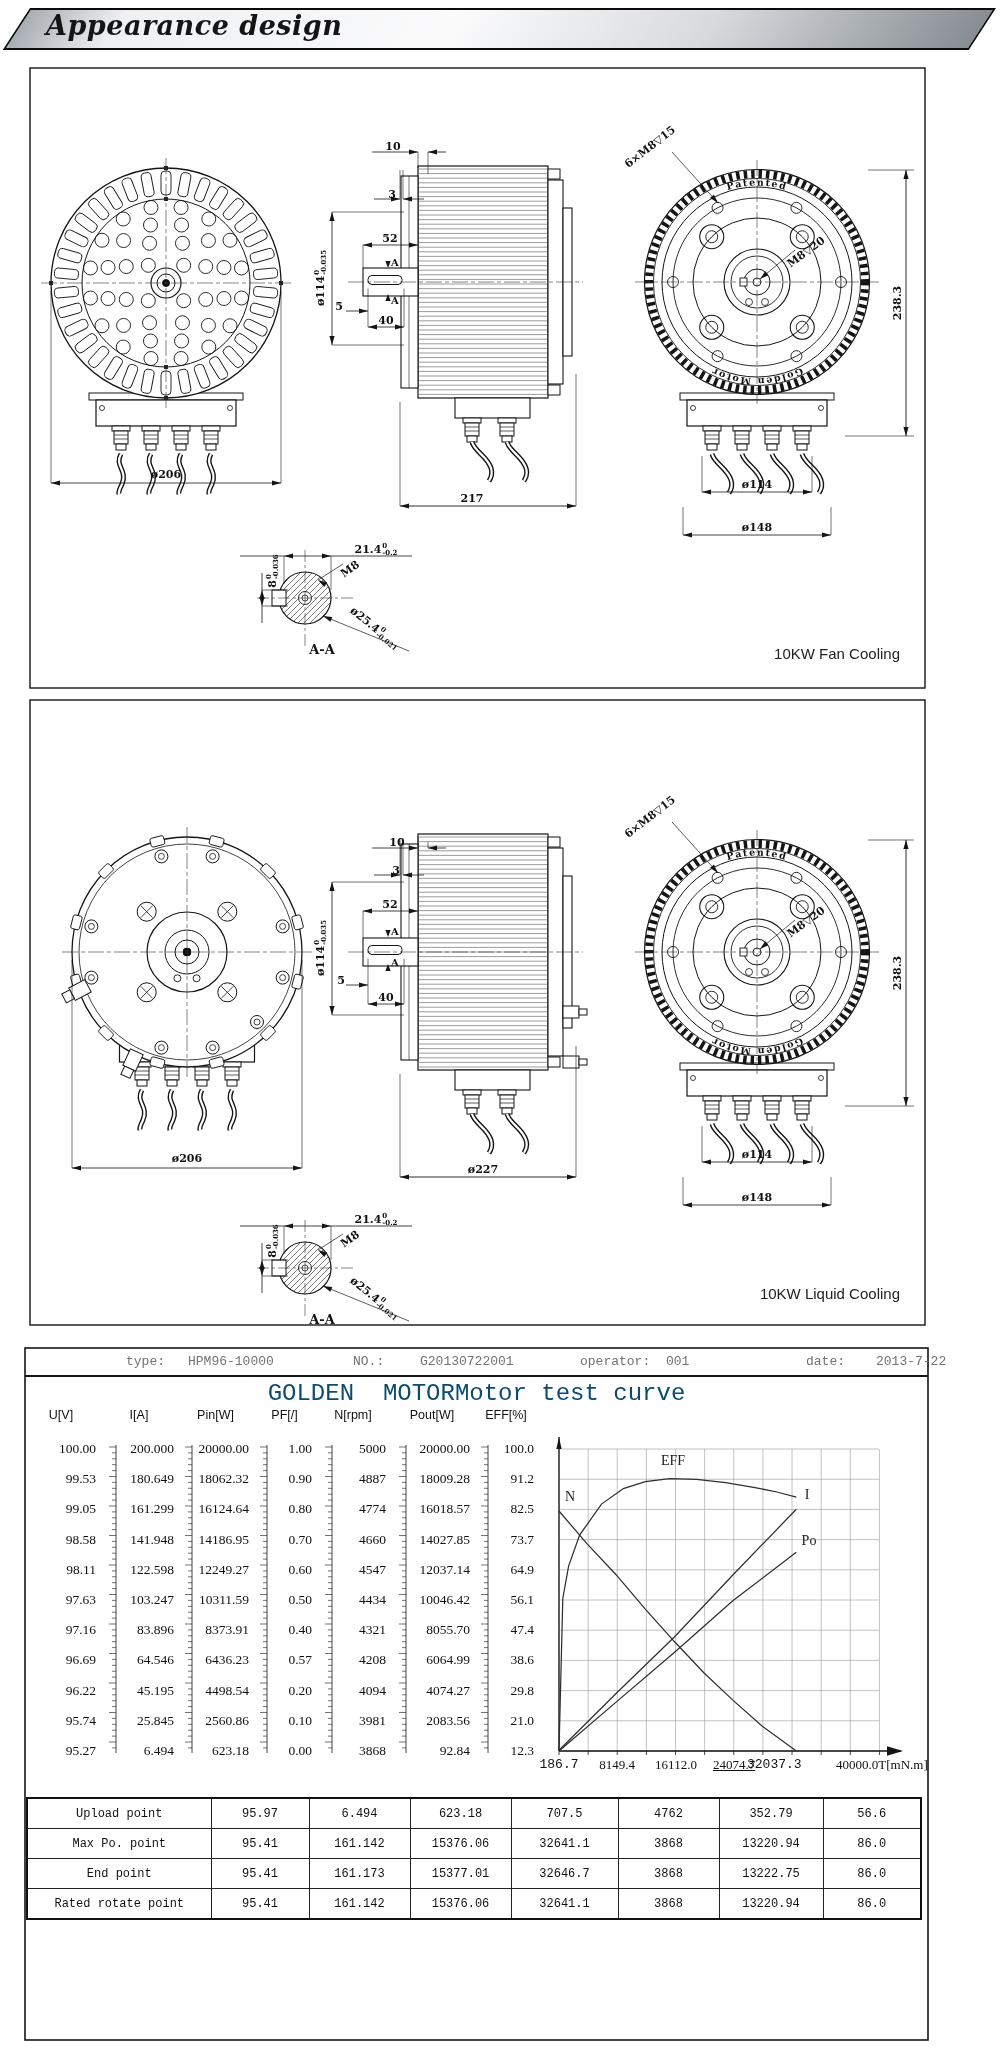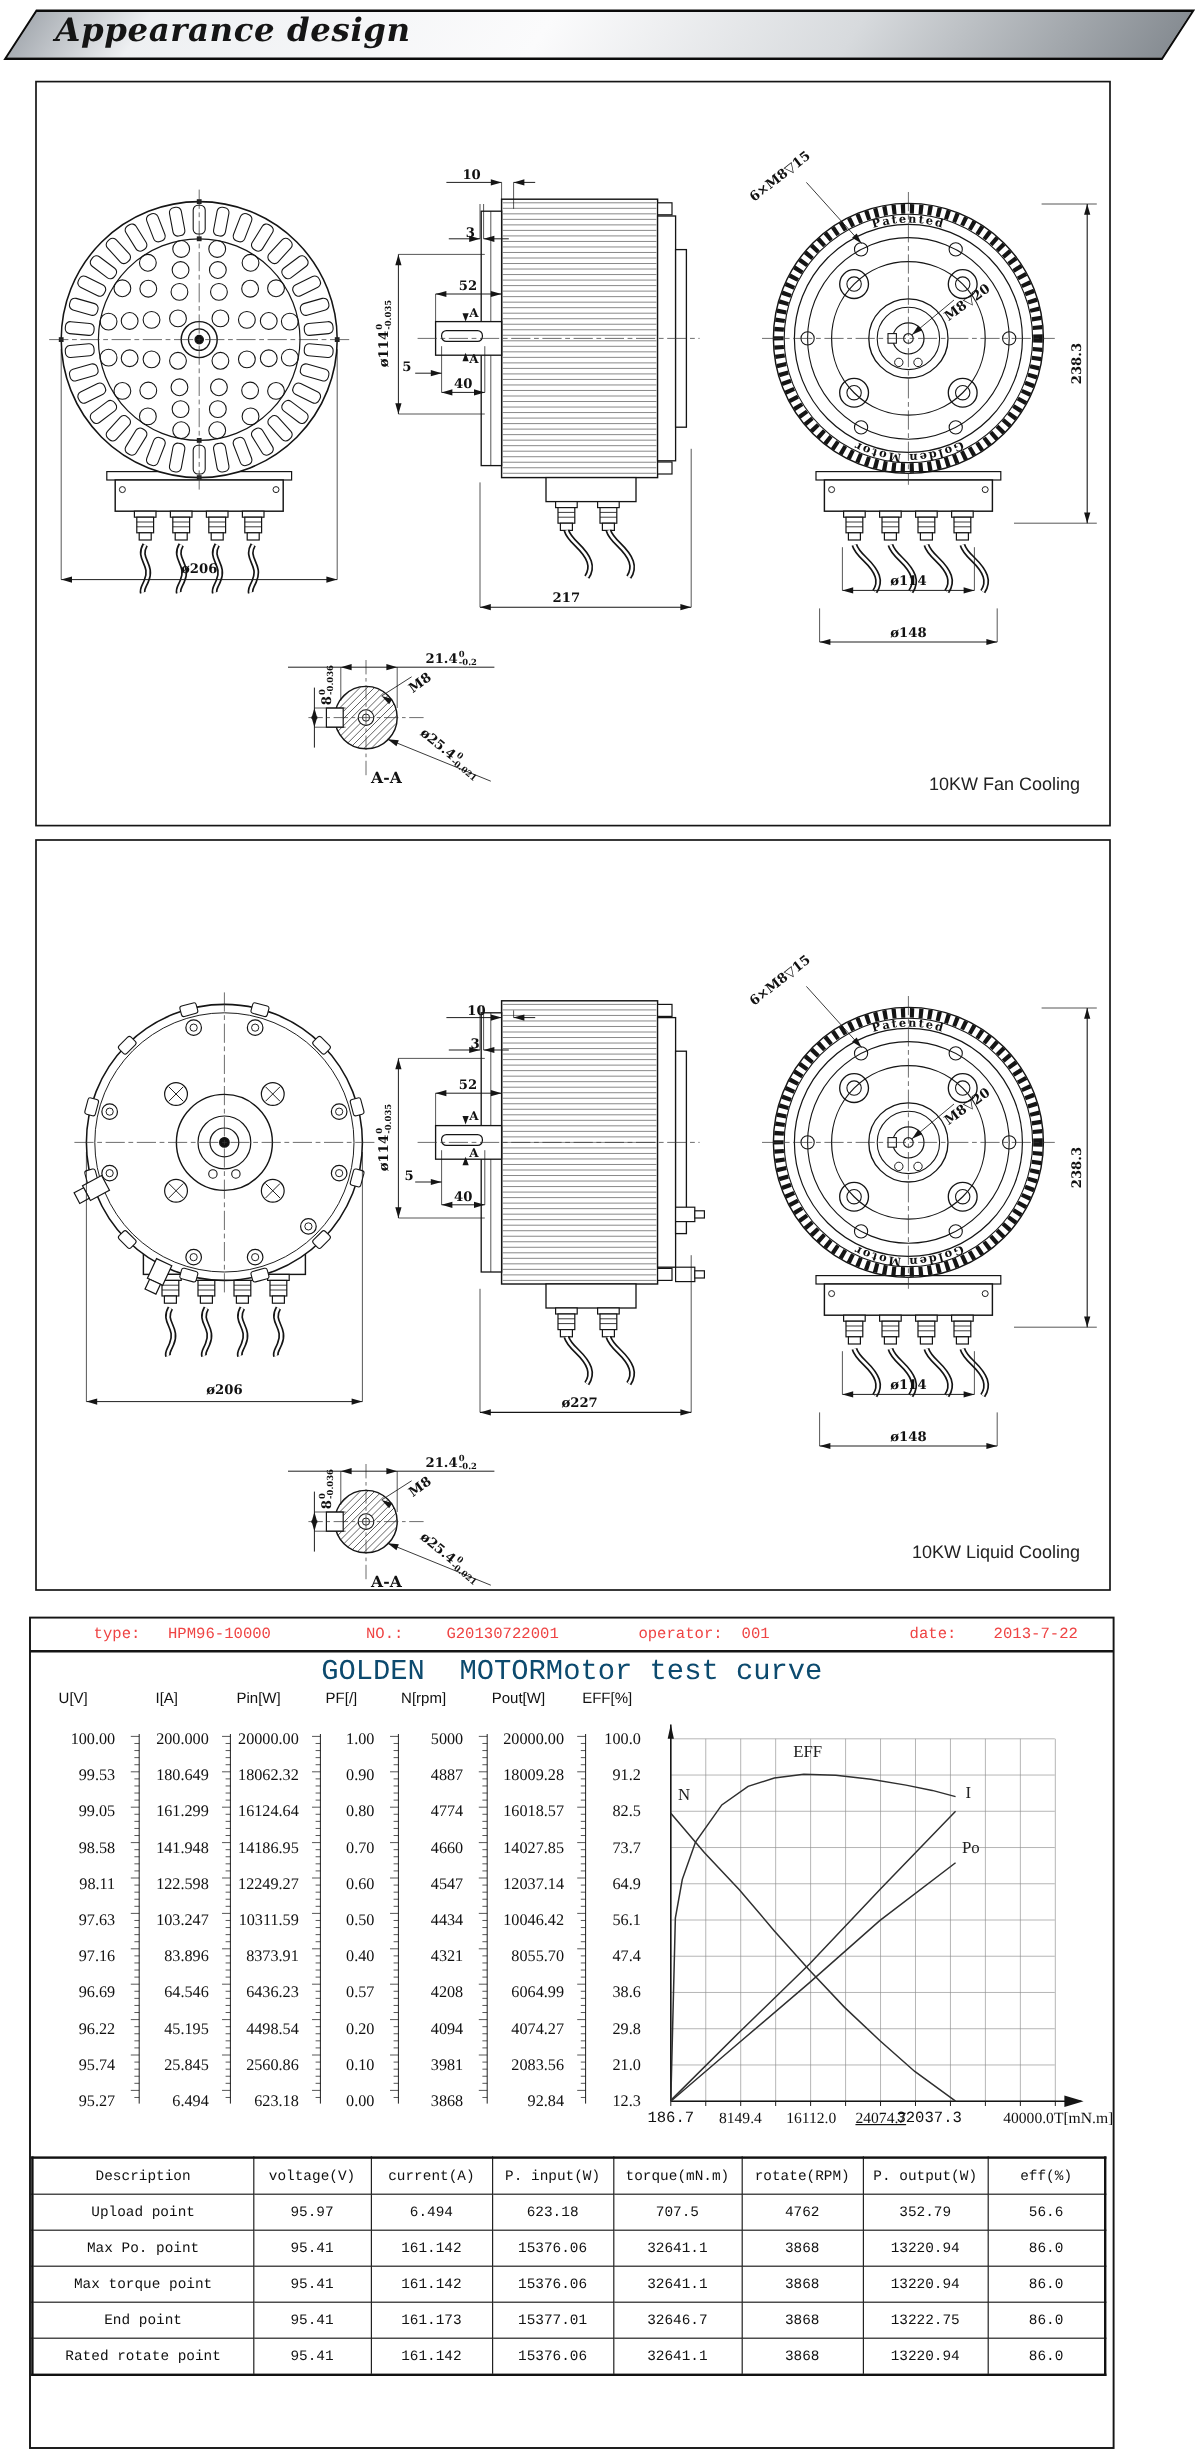--- a/index.html
+++ b/index.html
@@ -13,21 +13,21 @@
           background:linear-gradient(90deg,#a9aeb4 0%,#eef0f2 10%,#fbfbfc 45%,#d7dadd 72%,#878d93 100%);z-index:2;}
   #banner-title{position:absolute;left:46px;top:10px;z-index:3;
           font:italic bold 27px "DejaVu Serif",serif;letter-spacing:.5px;color:#151515;}
   .dlab{position:absolute;white-space:nowrap;z-index:3;
         font:600 11px "DejaVu Serif",serif;color:#111;display:flex;align-items:center;}
   .dlab .ts{display:inline-flex;flex-direction:column;font-size:7px;line-height:6.5px;font-weight:600;margin-left:1px;}
   .dlab.aa{font:bold 13px "DejaVu Serif",serif;}
   .dlab.am{font:bold 10px "DejaVu Serif",serif;}
   .caption{position:absolute;left:640px;width:260px;text-align:right;z-index:3;
            font:15px "Liberation Sans",sans-serif;color:#222;}
-  .info-item{position:absolute;z-index:3;font:13px "Liberation Mono",monospace;color:#ef4444;}
+  .info-item{position:absolute;z-index:3;font:13px "Liberation Mono",monospace;color:#737373;margin-left:48px;}
   #rtitle{position:absolute;left:25px;top:1380px;width:903px;text-align:center;z-index:3;
           font:24px "Liberation Mono",monospace;white-space:pre;color:#0c4a6e;}
   #mhead{position:absolute;left:22px;top:1408px;display:grid;z-index:3;
          grid-template-columns:78px 78px 75px 63px 74px 84px 64px;}
   #mhead div{text-align:center;font:12.5px "Liberation Sans",sans-serif;}
   #mtable{position:absolute;left:22px;top:1434px;display:grid;z-index:3;
           grid-template-columns:78px 78px 75px 63px 74px 84px 64px;grid-auto-rows:30.2px;}
   #mtable div{text-align:right;padding-right:4px;align-self:center;
           font:13.5px "Liberation Serif",serif;color:#111;}
   #stable{position:absolute;left:26px;top:1797px;width:894px;z-index:3;
@@ -1220,51 +1220,31 @@
         <col style="width:98px">
         <col style="width:101px">
         <col style="width:101px">
   <col style="width:107px">
         <col style="width:101px">
         <col style="width:104px">
         <col style="width:98px">
 </colgroup>
       <tbody>
         <tr>
-          <td>Description</td>
-          <td>voltage(V)</td>
-          <td>current(A)</td>
-          <td>P. input(W)</td>
-          <td>torque(mN.m)</td>
-          <td>rotate(RPM)</td>
-          <td>P. output(W)</td>
-          <td>eff(%)</td>
-        </tr>
-        <tr>
           <td>Upload point</td>
           <td>95.97</td>
           <td>6.494</td>
           <td>623.18</td>
           <td>707.5</td>
           <td>4762</td>
           <td>352.79</td>
           <td>56.6</td>
         </tr>
         <tr>
           <td>Max Po. point</td>
-          <td>95.41</td>
-          <td>161.142</td>
-          <td>15376.06</td>
-          <td>32641.1</td>
-          <td>3868</td>
-          <td>13220.94</td>
-          <td>86.0</td>
-        </tr>
-        <tr>
-          <td>Max torque point</td>
           <td>95.41</td>
           <td>161.142</td>
           <td>15376.06</td>
           <td>32641.1</td>
           <td>3868</td>
           <td>13220.94</td>
           <td>86.0</td>
         </tr>
         <tr>
           <td>End point</td>

